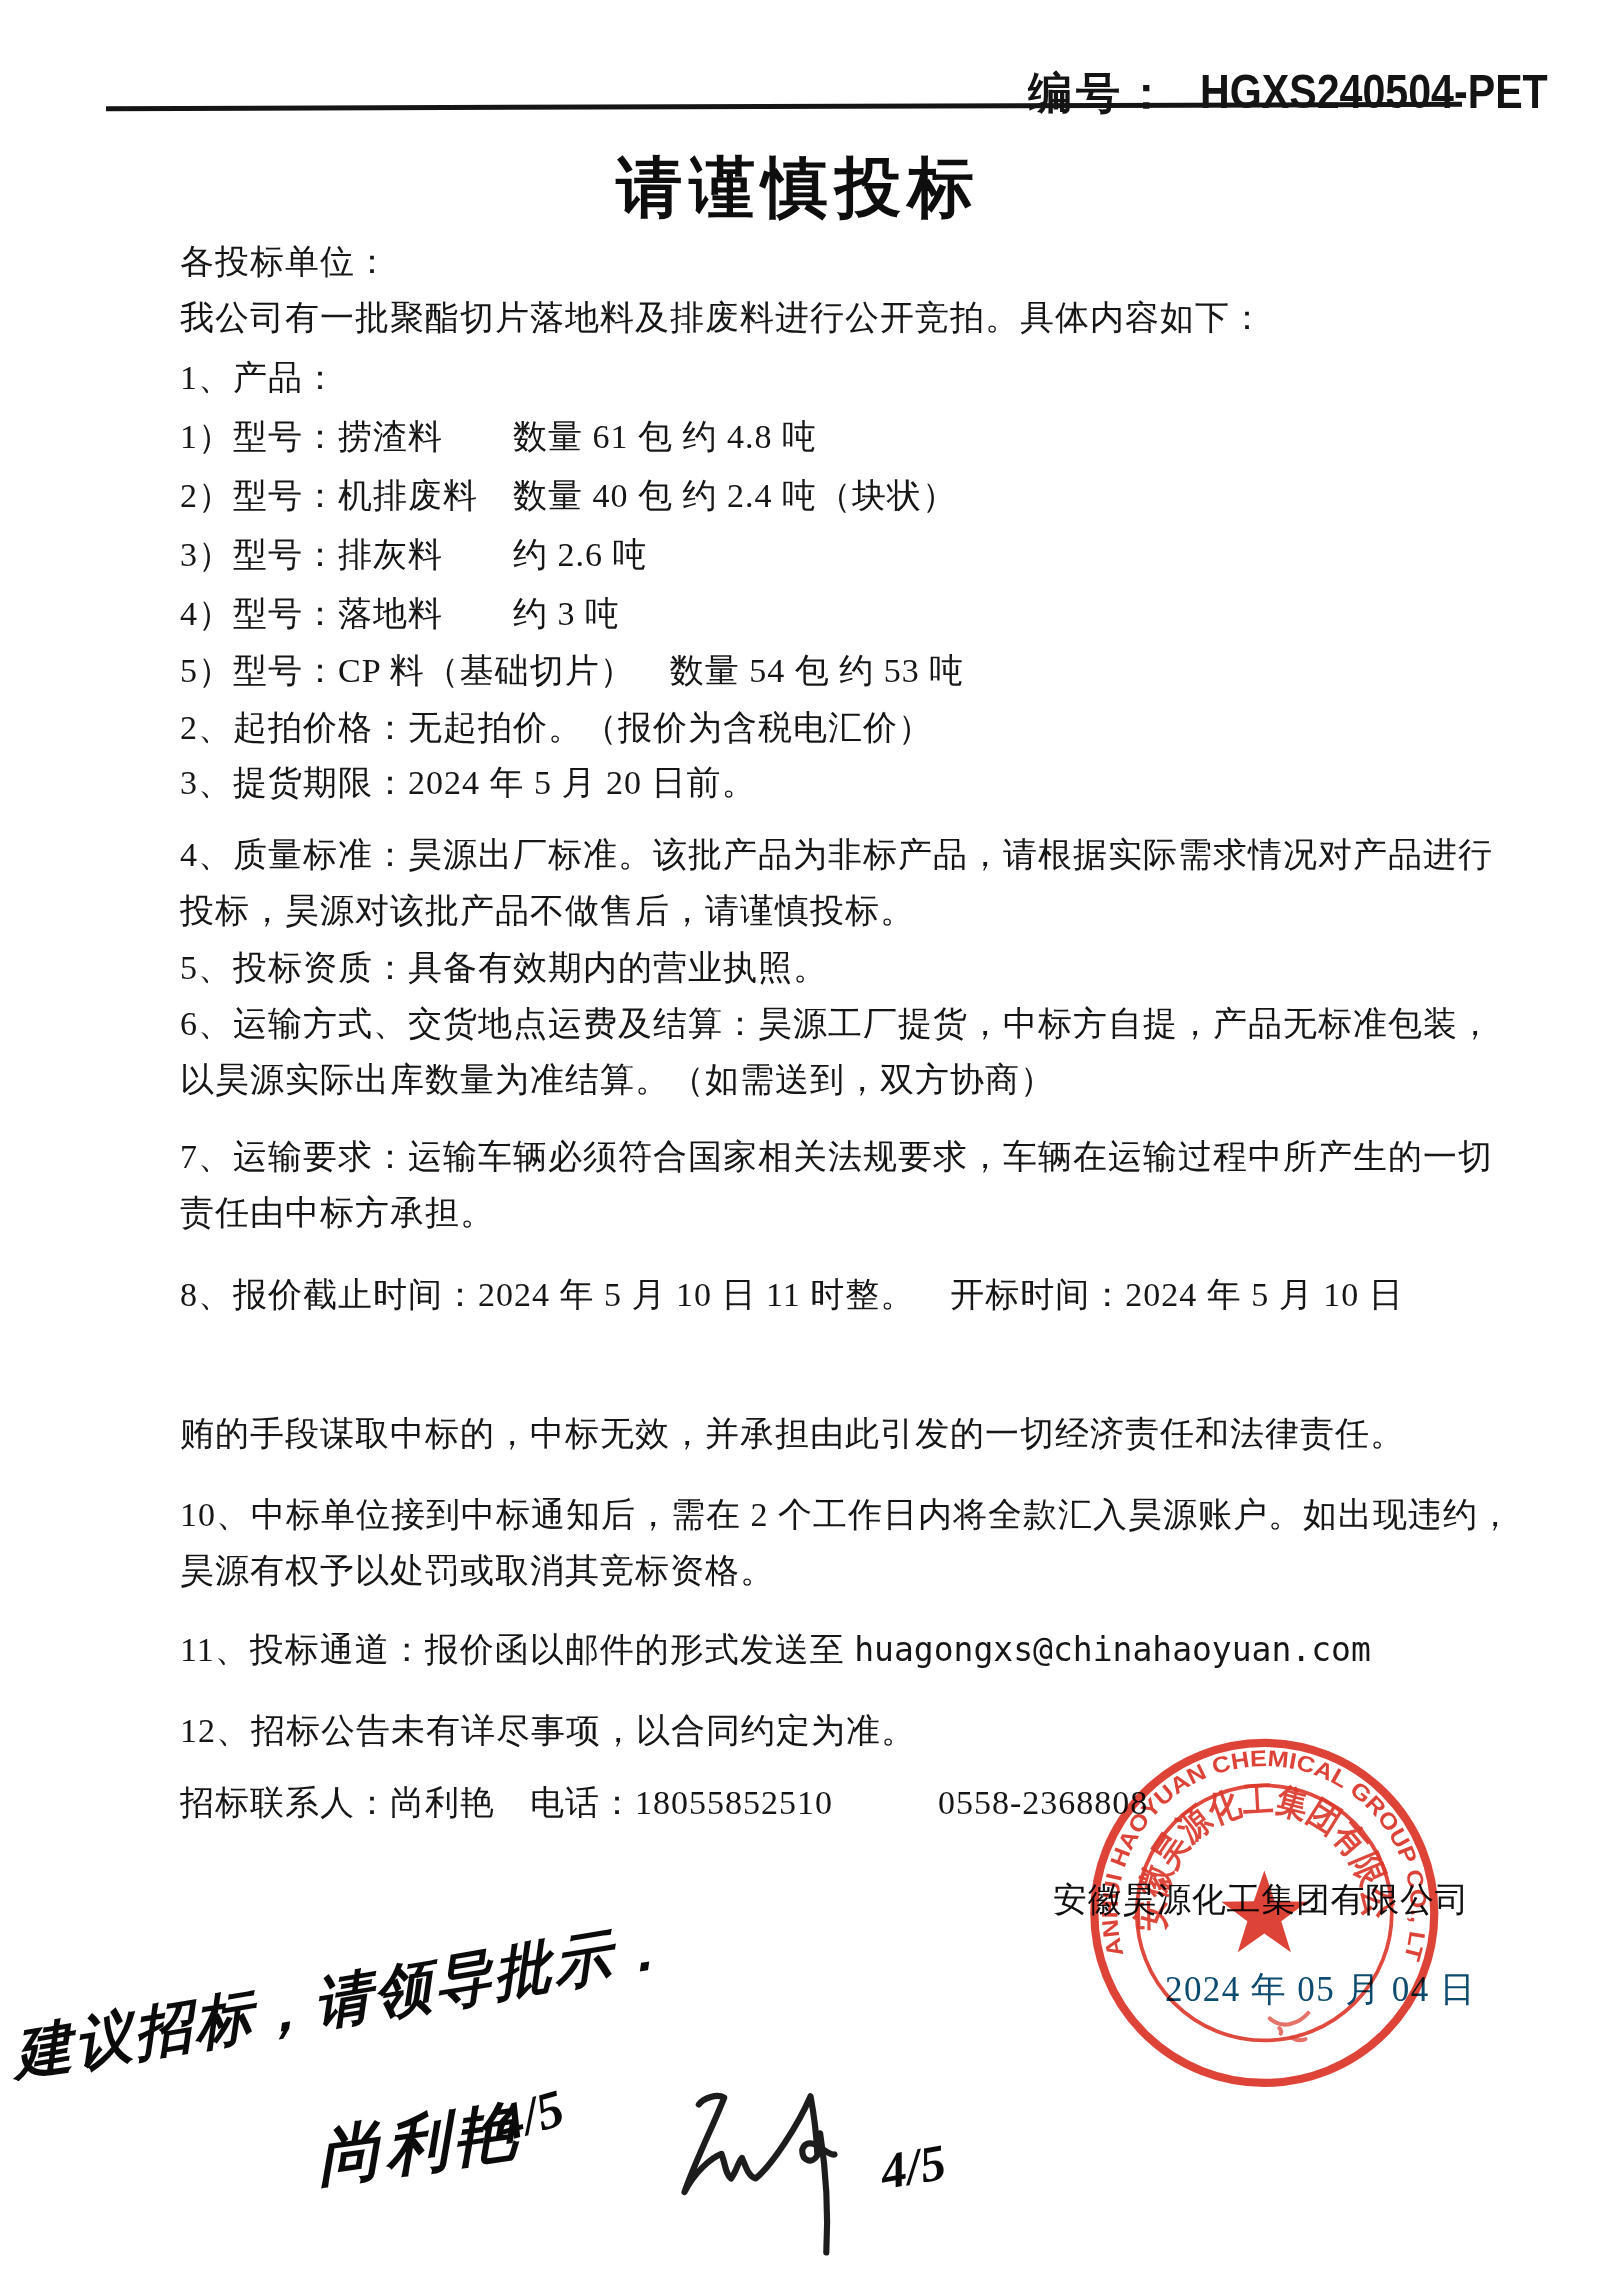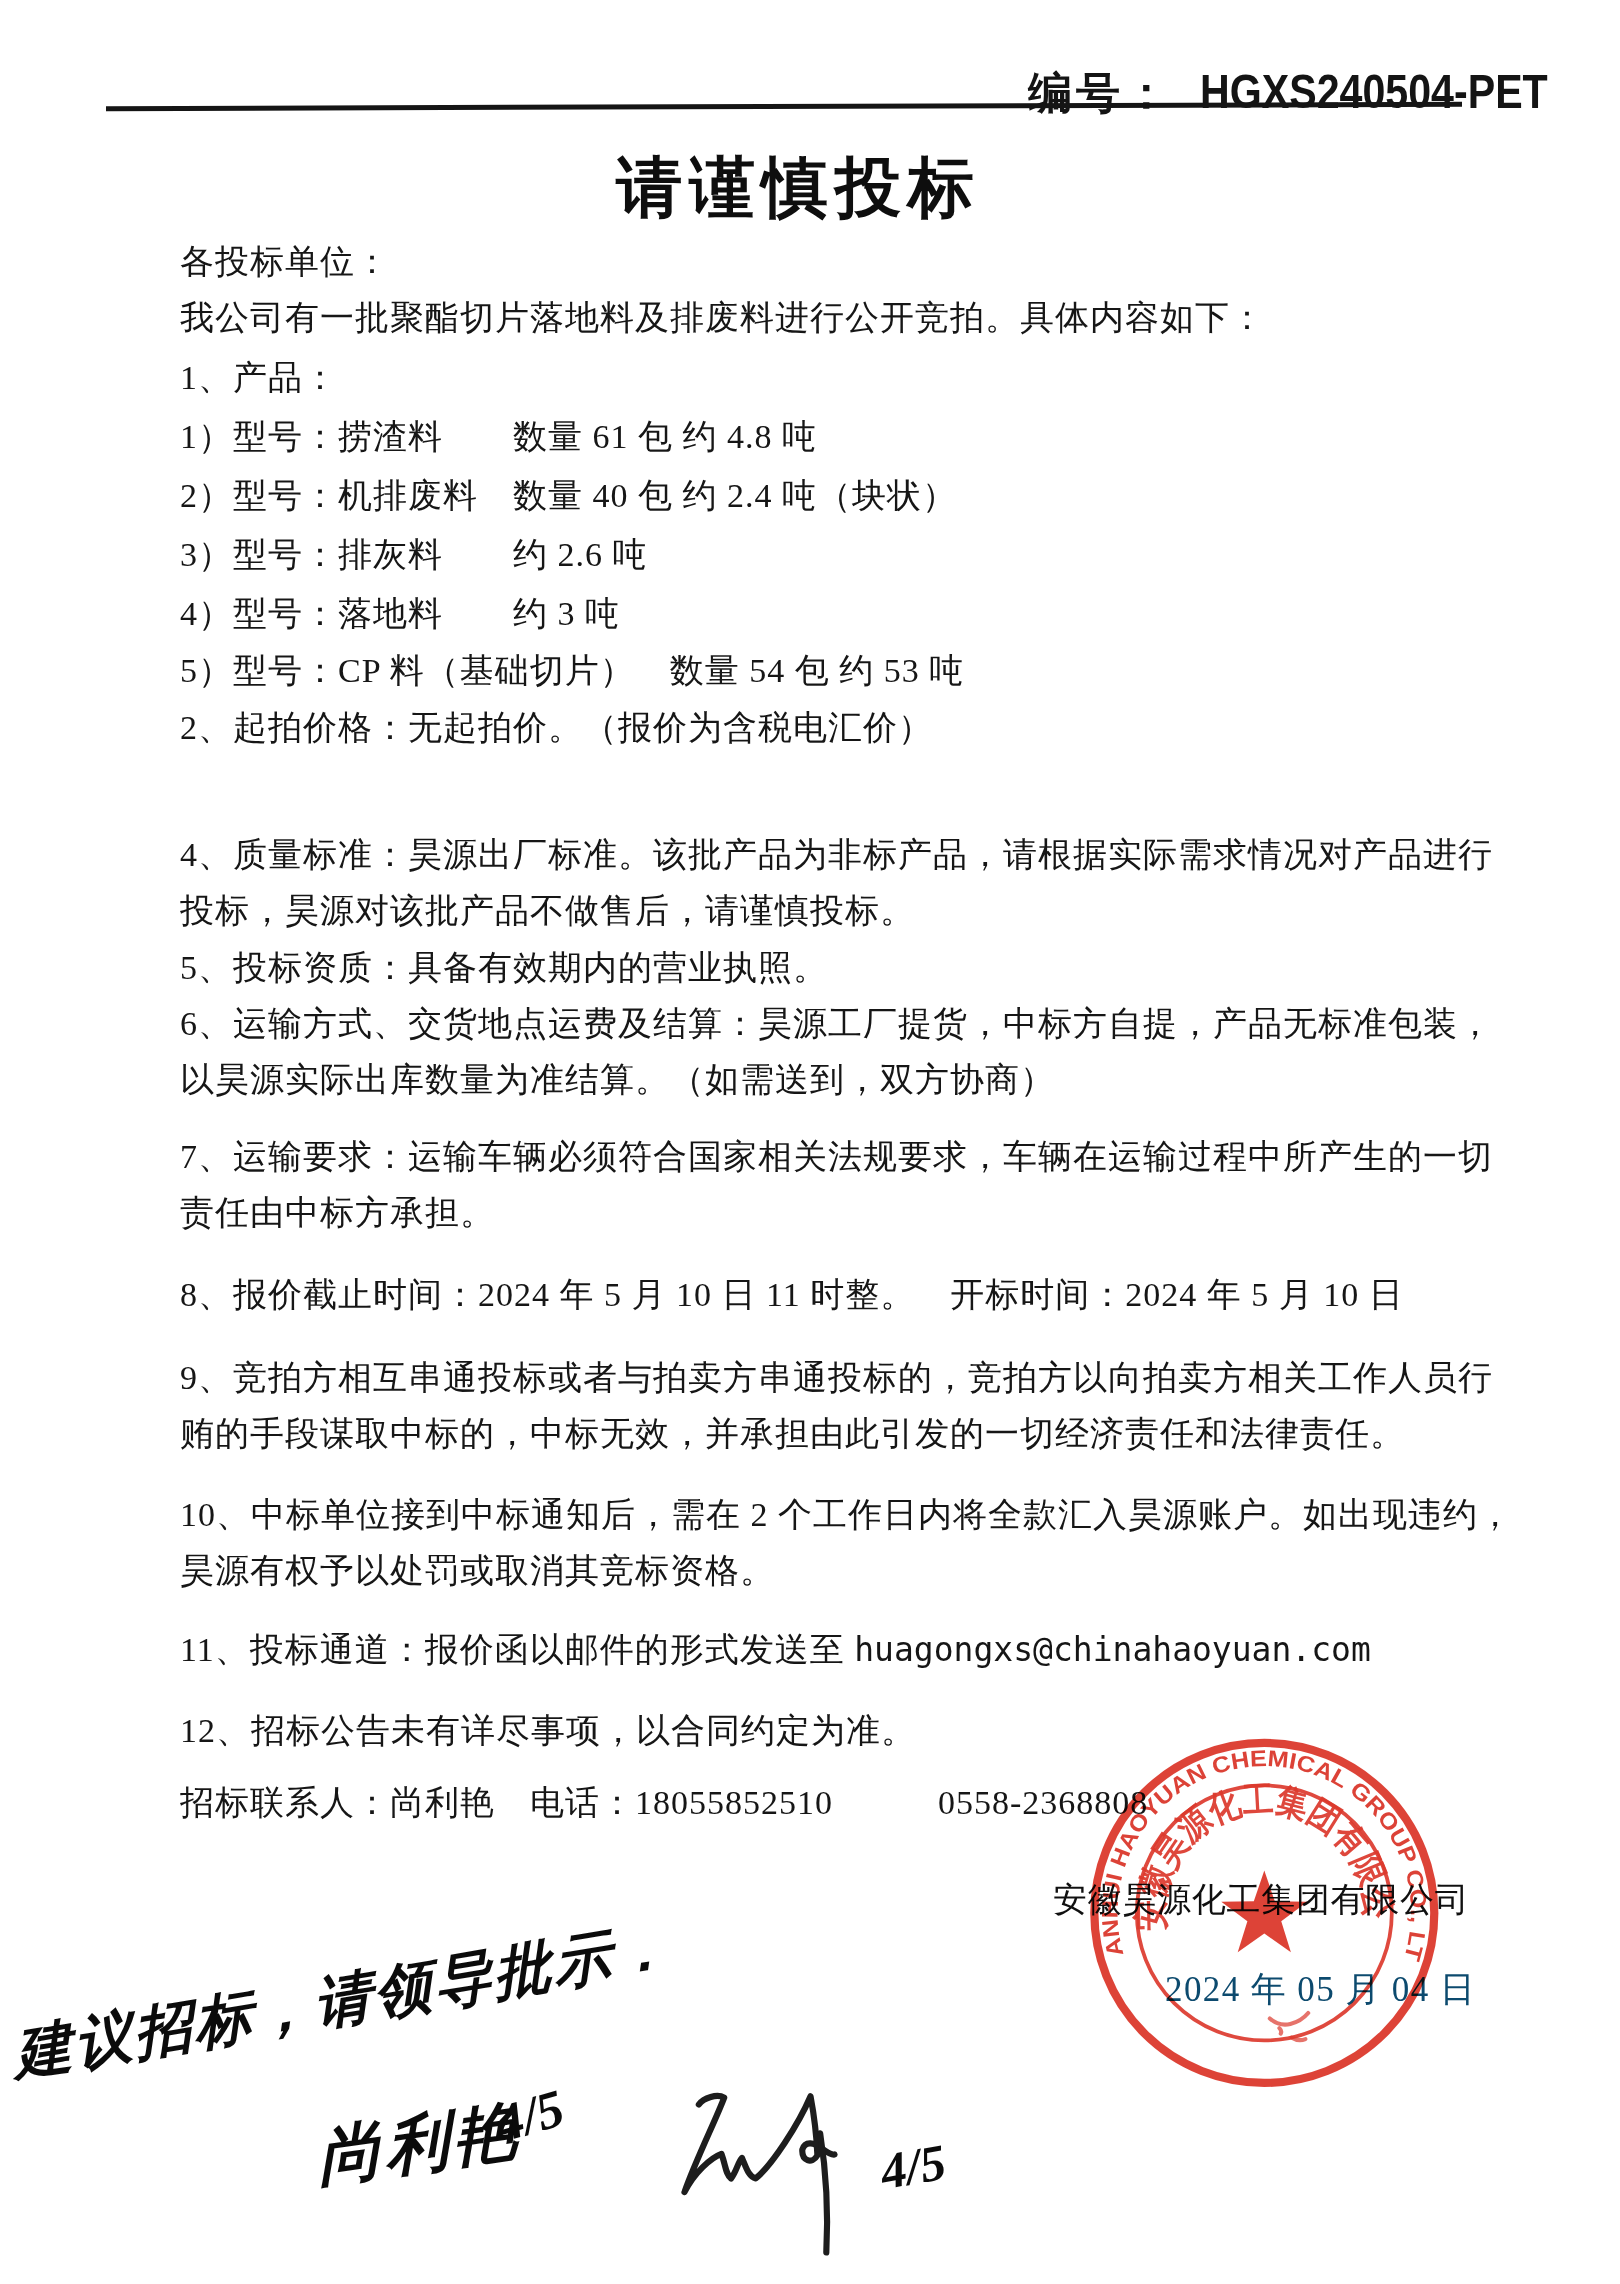--- a/index.html
+++ b/index.html
@@ -56,29 +56,29 @@
 
   <div class="bl" style="top:239px">各投标单位：</div>
   <div class="bl" style="top:295px">我公司有一批聚酯切片落地料及排废料进行公开竞拍。具体内容如下：</div>
   <div class="bl" style="top:355px">1、产品：</div>
   <div class="bl" style="top:414px">1）型号：捞渣料　　数量 61 包  约 4.8 吨</div>
   <div class="bl" style="top:473px">2）型号：机排废料　数量 40 包  约 2.4 吨（块状）</div>
   <div class="bl" style="top:532px">3）型号：排灰料　　约 2.6 吨</div>
   <div class="bl" style="top:591px">4）型号：落地料　　约 3 吨</div>
   <div class="bl" style="top:648px">5）型号：CP 料（基础切片）　数量 54 包  约 53 吨</div>
   <div class="bl" style="top:705px">2、起拍价格：无起拍价。（报价为含税电汇价）</div>
+  <div class="bl" style="top:760px">3、提货期限：2024 年 5 月 20 日前。</div>
   <div class="bl" style="top:832px">4、质量标准：昊源出厂标准。该批产品为非标产品，请根据实际需求情况对产品进行</div>
   <div class="bl" style="top:888px">投标，昊源对该批产品不做售后，请谨慎投标。</div>
   <div class="bl" style="top:945px">5、投标资质：具备有效期内的营业执照。</div>
   <div class="bl" style="top:1001px">6、运输方式、交货地点运费及结算：昊源工厂提货，中标方自提，产品无标准包装，</div>
   <div class="bl" style="top:1057px">以昊源实际出库数量为准结算。（如需送到，双方协商）</div>
   <div class="bl" style="top:1134px">7、运输要求：运输车辆必须符合国家相关法规要求，车辆在运输过程中所产生的一切</div>
   <div class="bl" style="top:1190px">责任由中标方承担。</div>
   <div class="bl" style="top:1272px">8、报价截止时间：2024 年 5 月 10 日 11 时整。　开标时间：2024 年 5 月 10 日</div>
-  <div class="bl" style="top:1355px">9、竞拍方相互串通投标或者与拍卖方串通投标的，竞拍方以向拍卖方相关工作人员行</div>
   <div class="bl" style="top:1411px">贿的手段谋取中标的，中标无效，并承担由此引发的一切经济责任和法律责任。</div>
   <div class="bl" style="top:1492px">10、中标单位接到中标通知后，需在 2 个工作日内将全款汇入昊源账户。如出现违约，</div>
   <div class="bl" style="top:1548px">昊源有权予以处罚或取消其竞标资格。</div>
   <div class="bl" style="top:1627px">
     <span>11、投标通道：报价函以邮件的形式发送至 </span><span class="mono">huagongxs@chinahaoyuan.com</span>
   </div>
   <div class="bl" style="top:1708px">12、招标公告未有详尽事项，以合同约定为准。</div>
   <div class="bl" style="top:1780px">招标联系人：尚利艳　电话：18055852510　　　0558-2368808</div>
 
   <div class="company-line">安徽昊源化工集团有限公司</div>

